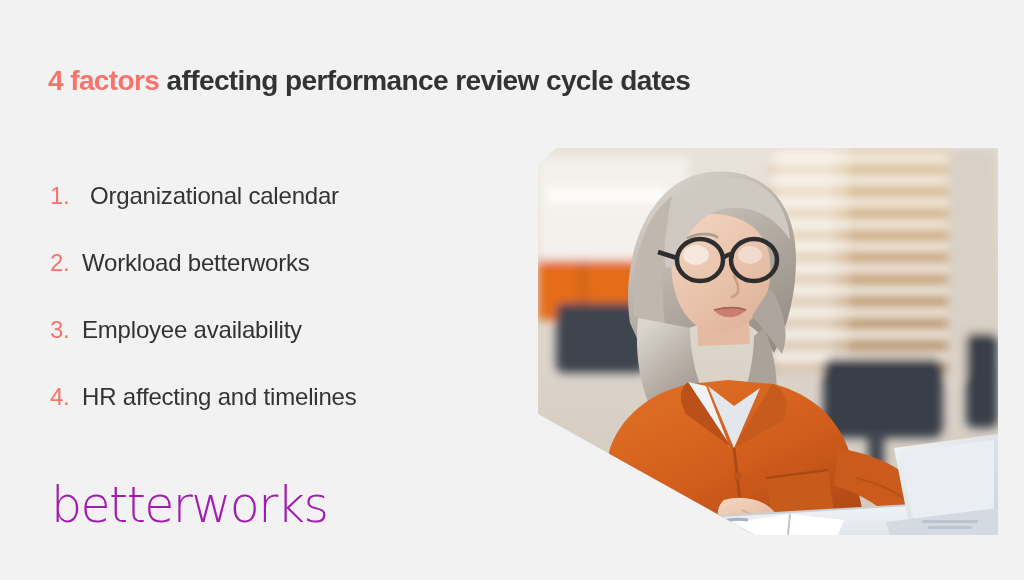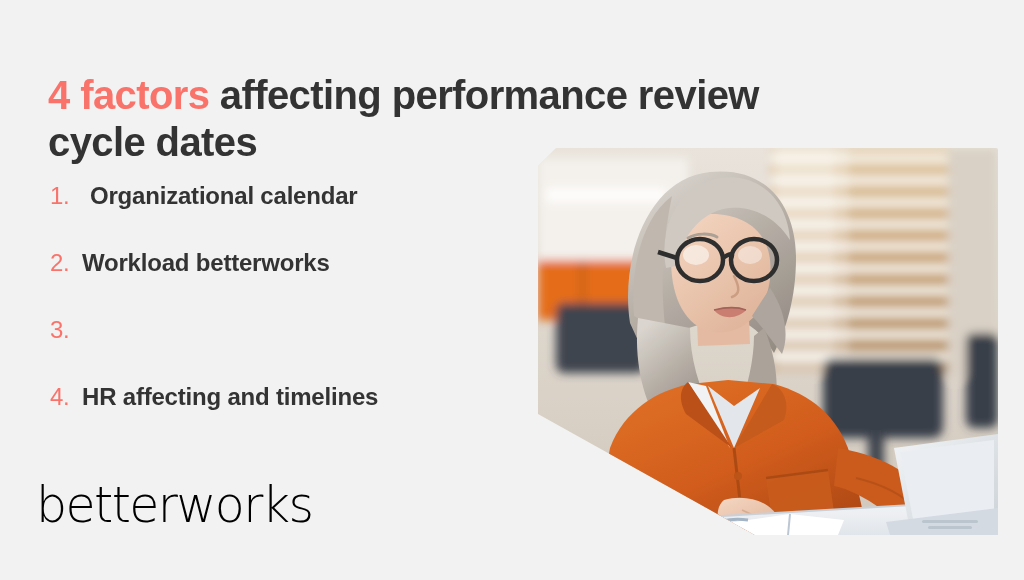--- a/index.html
+++ b/index.html
@@ -18,21 +18,21 @@
     background: #f2f2f2;
     overflow: hidden;
   }
 
   
   #heading {
     position: absolute;
     left: 48px;
     top: 45px;
     width: 720px;
-    font-size: 40px;
+    font-size: 28px;
     line-height: 1.18;
     font-weight: bold;
     letter-spacing: -0.6px;
     color: #333333;
   }
   #heading .accent { color: #f9736b; }
 
   
   #factor-list {
     position: absolute;
@@ -48,35 +48,35 @@
   .factor-num {
     color: #f9736b;
     font-size: 24px;
     font-weight: normal;
     min-width: 32px;
     letter-spacing: -0.3px;
   }
   .factor-label {
     color: #333333;
     font-size: 24px;
-    font-weight: bold;
+    font-weight: normal;
     letter-spacing: -0.2px;
   }
   .factor-row.indent .factor-label { padding-left: 8px; }
 
   
   #logo {
     position: absolute;
-    left: 36px;
+    left: 51px;
     top: 480px;
     font-size: 49px;
     line-height: 1;
     font-weight: 300;
     letter-spacing: -1.6px;
-    color: #000000;
+    color: #a21caf;
     font-family: "DejaVu Sans", sans-serif;
     transform: scaleY(1.02);
     transform-origin: left top;
   }
 
   
   #photo {
     position: absolute;
     left: 538px;
     top: 148px;
@@ -103,20 +103,21 @@
     <li class="factor-row indent">
       <span class="factor-num">1.</span>
       <span class="factor-label">Organizational calendar</span>
     </li>
     <li class="factor-row">
       <span class="factor-num">2.</span>
       <span class="factor-label">Workload betterworks</span>
     </li>
     <li class="factor-row">
       <span class="factor-num">3.</span>
+      <span class="factor-label">Employee availability</span>
     </li>
     <li class="factor-row">
       <span class="factor-num">4.</span>
       <span class="factor-label">HR affecting and timelines</span>
     </li>
   </ol>
 
   <div id="logo">betterworks</div>
 
   <div id="photo">

